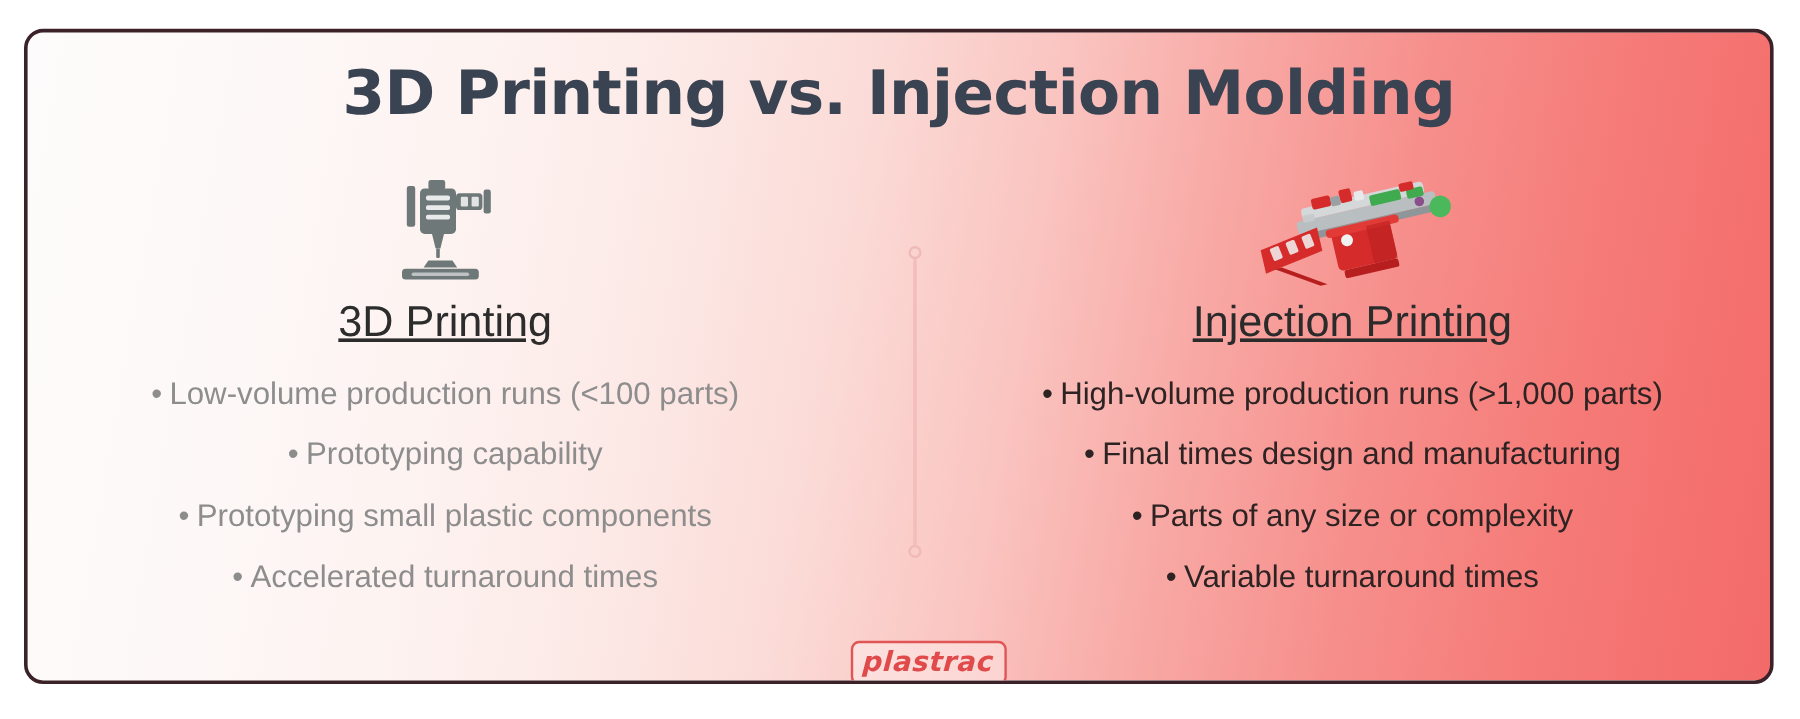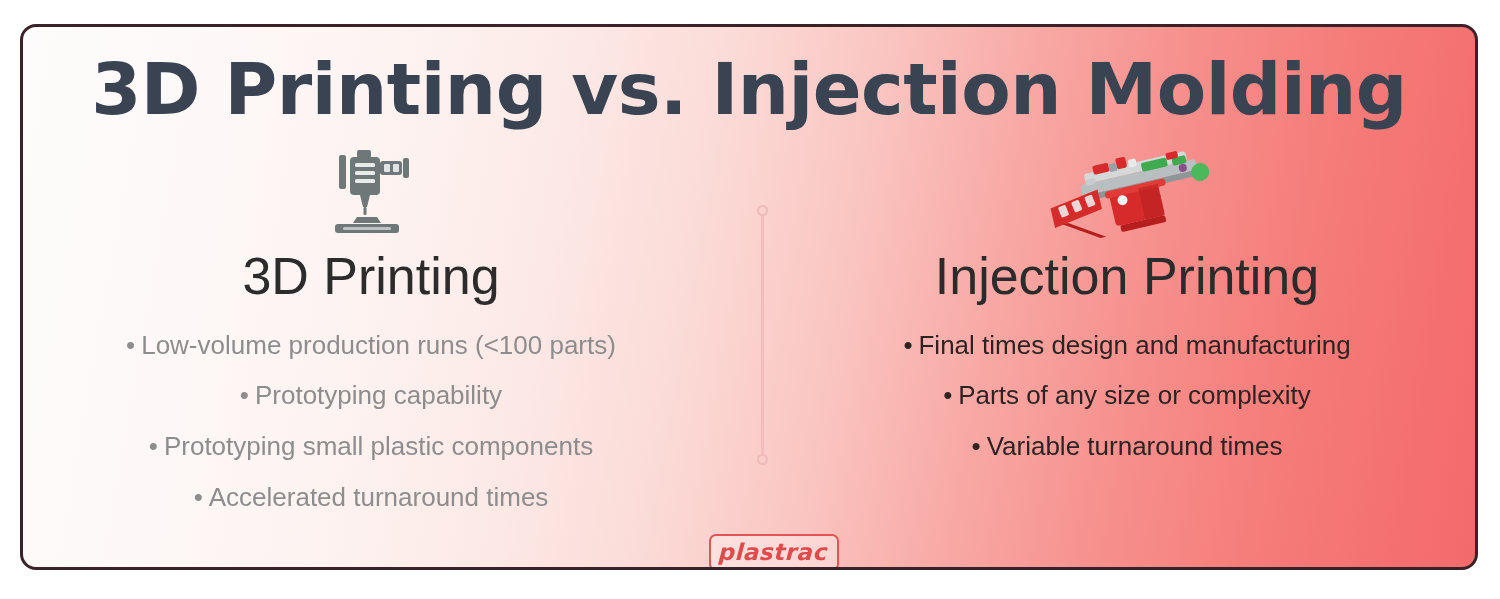--- a/index.html
+++ b/index.html
@@ -48,21 +48,21 @@
 
   
   .title {
     position: absolute;
     left: 0;
     top: 26px;
     width: 100%;
     text-align: center;
     font-family: "DejaVu Sans", sans-serif;
     font-weight: bold;
-    font-size: 72px;
+    font-size: 51px;
     line-height: 1;
     letter-spacing: -0.5px;
     color: #3a4352;
     white-space: nowrap;
   }
 
   
   .columns {
     position: absolute;
     left: 0;
@@ -85,24 +85,25 @@
     height: 96px;
     display: flex;
     align-items: center;
     justify-content: center;
   }
   .col-icon svg { display: block; }
 
   .col-heading {
     font-family: "Liberation Sans", sans-serif;
     font-weight: normal;
-    font-size: 52px;
+    font-size: 36px;
     line-height: 1.05;
     margin-top: 8px;
     white-space: nowrap;
+    text-decoration: underline;
   }
   .col-left .col-heading { color: #2c2c2c; }
   .col-right .col-heading { color: #2b2b2b; }
 
   .bullets {
     margin-top: 16px;
     list-style: none;
     padding: 0;
     text-align: center;
   }
@@ -274,20 +275,23 @@
 
               <circle cx="160" cy="36" r="4" fill="#8a4f8a"></circle>
             </g>
           </svg>
         </div>
 
         <div class="col-heading">Injection Printing</div>
 
         <ul class="bullets">
           <li>
+            <span class="bullet-dot">•</span><span>High-volume production runs (&gt;1,000 parts)</span>
+          </li>
+          <li>
             <span class="bullet-dot">•</span><span>Final times design and manufacturing</span>
           </li>
           <li>
             <span class="bullet-dot">•</span><span>Parts of any size or complexity</span>
           </li>
           <li>
             <span class="bullet-dot">•</span><span>Variable turnaround times</span>
           </li>
         </ul>
       </div>

